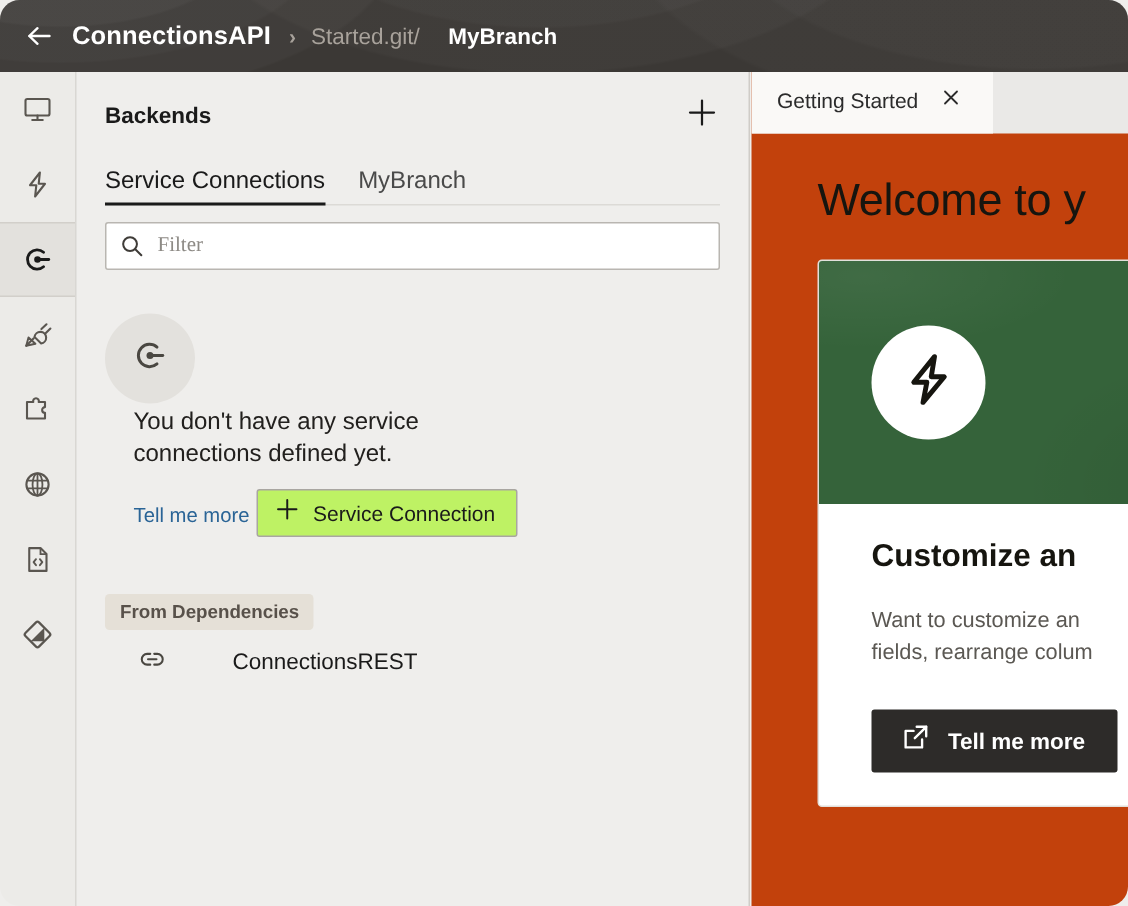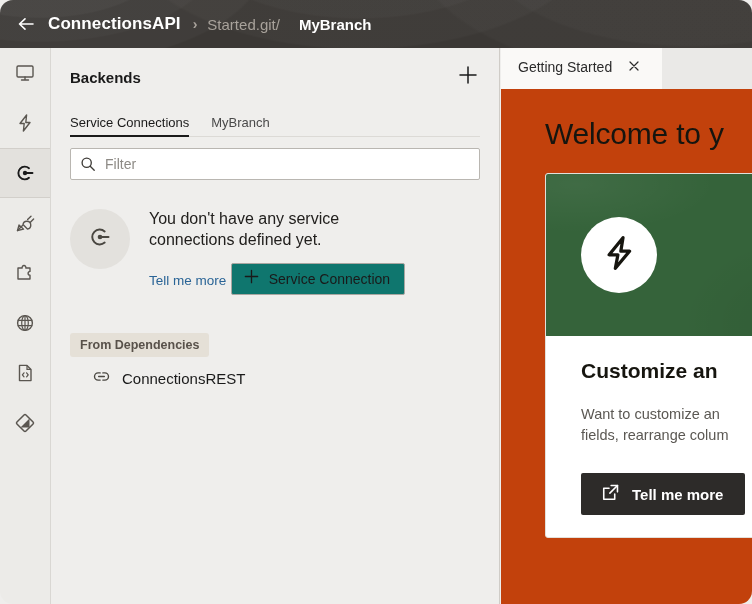--- a/index.html
+++ b/index.html
@@ -150,21 +150,21 @@
     position: relative;
   }
   .tabs-row::after {
     content: "";
     position: absolute;
     left: 0; right: 19px; bottom: 0;
     height: 1px;
     background: #dcdad6;
   }
   .svc-tab {
-    font-size: 13px;
+    font-size: 16px;
     color: #4a4a4a;
     padding: 0 0 7px 0;
     margin-right: 22px;
     cursor: pointer;
     position: relative;
     z-index: 1;
   }
   .svc-tab.active {
     color: #1a1a1a;
     font-weight: normal;
@@ -187,32 +187,33 @@
     align-items: center;
     padding: 0 9px;
     cursor: text;
   }
   .filter-wrap svg { display: block; flex: 0 0 auto; }
   .filter-input {
     flex: 1;
     border: none;
     outline: none;
     background: transparent;
-    font-family: Liberation Sans, sans-serif;
+    font-family: Liberation Serif, serif;
     font-size: 14px;
     color: #1a1a1a;
     margin-left: 9px;
   }
   .filter-input::placeholder { color: #8d8a85; }
 
   
   .empty {
     display: flex;
     margin: 26px 0 0 19px;
     padding-right: 20px;
+    flex-direction: column;
   }
   .empty-badge {
     width: 60px; height: 60px;
     border-radius: 50%;
     background: #e3e1dd;
     display: flex;
     align-items: center;
     justify-content: center;
     flex: 0 0 auto;
     margin-top: 3px;
@@ -235,21 +236,21 @@
     cursor: pointer;
   }
   .empty-btn {
     margin-top: 12px;
     display: inline-flex;
     align-items: center;
     height: 32px;
     padding: 0 14px 0 11px;
     border: 1px solid #a9a6a1;
     border-radius: 2px;
-    background: #0f766e;
+    background: #bef264;
     cursor: pointer;
   }
   .empty-btn-label {
     font-size: 14px;
     color: #1a1a1a;
     margin-left: 9px;
     font-weight: 500;
   }
 
   
@@ -266,20 +267,21 @@
     padding: 5px 10px 5px 10px;
     border-radius: 3px;
     text-align: right;
   }
   .dep-row {
     display: flex;
     align-items: center;
     margin-top: 11px;
     padding-left: 23px;
     cursor: pointer;
+    gap: 33px;
   }
   .dep-label {
     font-size: 15px;
     color: #1a1a1a;
     margin-left: 12px;
   }
 
   
   .editor {
     position: absolute;

